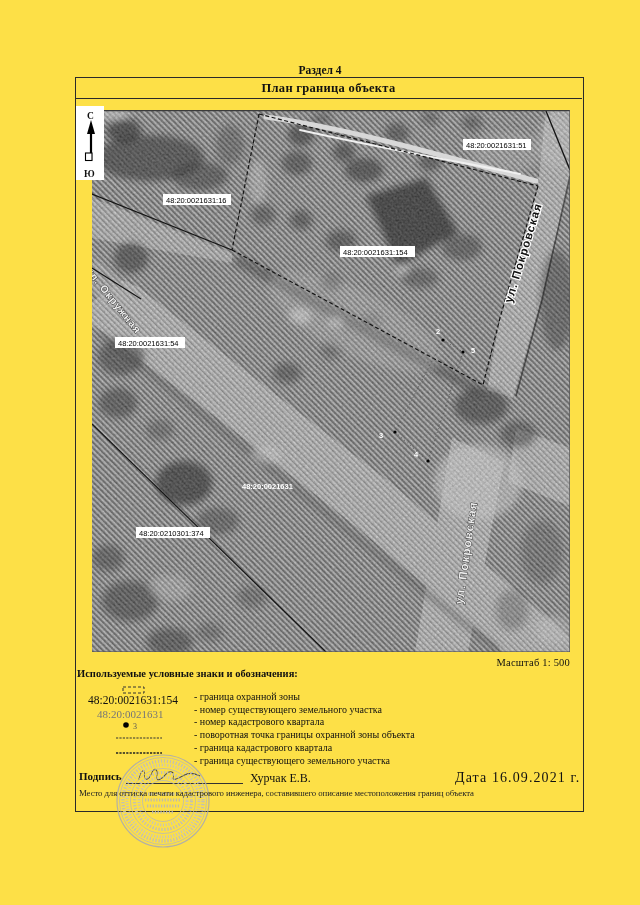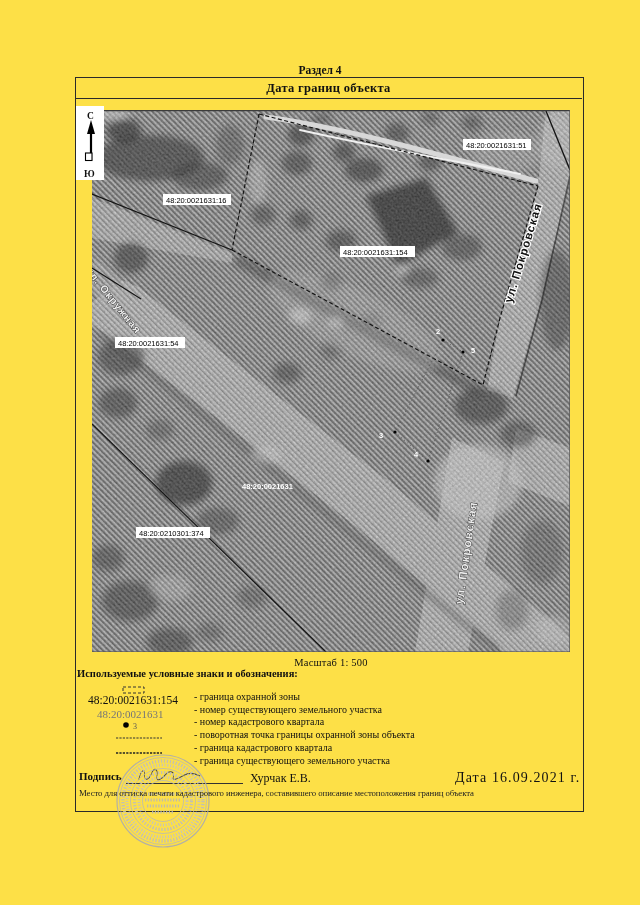--- a/index.html
+++ b/index.html
@@ -5,21 +5,21 @@
 #page{position:relative;width:640px;height:905px;background:#fde047;font-family:"Liberation Serif",serif;overflow:hidden;}
 .abs{position:absolute;}
 </style></head>
 <body>
 <div id="page">
 
 <div class="abs" style="left:0;top:63.5px;width:640px;text-align:center;font-weight:bold;font-size:11.5px;color:#111;">Раздел 4</div>
 
 <div class="abs" style="left:75px;top:77px;width:507px;height:733px;border:1.2px solid #2a2a2a;"></div>
 
-<div class="abs" style="left:75px;top:77px;width:507px;height:21px;border-bottom:1.2px solid #2a2a2a;text-align:center;font-weight:bold;font-size:12.5px;color:#111;line-height:23px;letter-spacing:0.3px;">Дата границ объекта</div>
+<div class="abs" style="left:75px;top:77px;width:507px;height:21px;border-bottom:1.2px solid #2a2a2a;text-align:center;font-weight:bold;font-size:12.5px;color:#111;line-height:23px;letter-spacing:0.3px;">План граница объекта</div>
 
 <svg class="abs" style="left:92px;top:110px;" width="478" height="542" viewBox="92 110 478 542">
 <defs>
 <pattern id="ht" patternUnits="userSpaceOnUse" width="4" height="4" patternTransform="rotate(45)">
  <rect width="4" height="4" fill="#c2c2c2"></rect>
  <rect y="2.25" width="4" height="1.65" fill="#4a4a4a"></rect>
 </pattern>
 <pattern id="hl" patternUnits="userSpaceOnUse" width="4" height="4" patternTransform="rotate(45)">
  <rect width="4" height="4" fill="#dedede"></rect>
  <rect y="2.5" width="4" height="1.4" fill="#8a8a8a"></rect>
@@ -207,21 +207,21 @@
 
 <svg class="abs" style="left:76px;top:104px;" width="30" height="78" viewBox="0 0 30 78">
  <rect x="0" y="2" width="28" height="74" fill="#fff"></rect>
  <text x="11" y="14.5" font-size="9.5" font-weight="bold" font-family="Liberation Serif,serif" fill="#111">С</text>
  <line x1="15" y1="56" x2="15" y2="28" stroke="#000" stroke-width="2.2"></line>
  <polygon points="15,16 11,30 19,30" fill="#000"></polygon>
  <rect x="9.5" y="49" width="6.5" height="7.5" fill="#fff" stroke="#000" stroke-width="1.1"></rect>
  <text x="8" y="72.5" font-size="9.5" font-weight="bold" font-family="Liberation Serif,serif" fill="#111">Ю</text>
 </svg>
 
-<div class="abs" style="left:92px;top:657px;width:478px;text-align:center;font-size:10.5px;letter-spacing:0.2px;color:#111;">Масштаб 1: 500</div>
+<div class="abs" style="left:92px;top:657px;width:478px;text-align:right;font-size:10.5px;letter-spacing:0.2px;color:#111;">Масштаб 1: 500</div>
 
 <div class="abs" style="left:77px;top:668px;font-size:10.5px;font-weight:bold;color:#111;">Используемые условные знаки и обозначения:</div>
 
 <svg class="abs" style="left:75px;top:680px;" width="140" height="80" viewBox="0 0 140 80">
 
  <rect x="48" y="7" width="21" height="6" fill="none" stroke="#333" stroke-width="1" stroke-dasharray="3 2"></rect>
 
  <circle cx="51" cy="45" r="2.8" fill="#000"></circle>
  <text x="58" y="49" font-size="8" fill="#555" font-family="Liberation Serif,serif">3</text>
 

